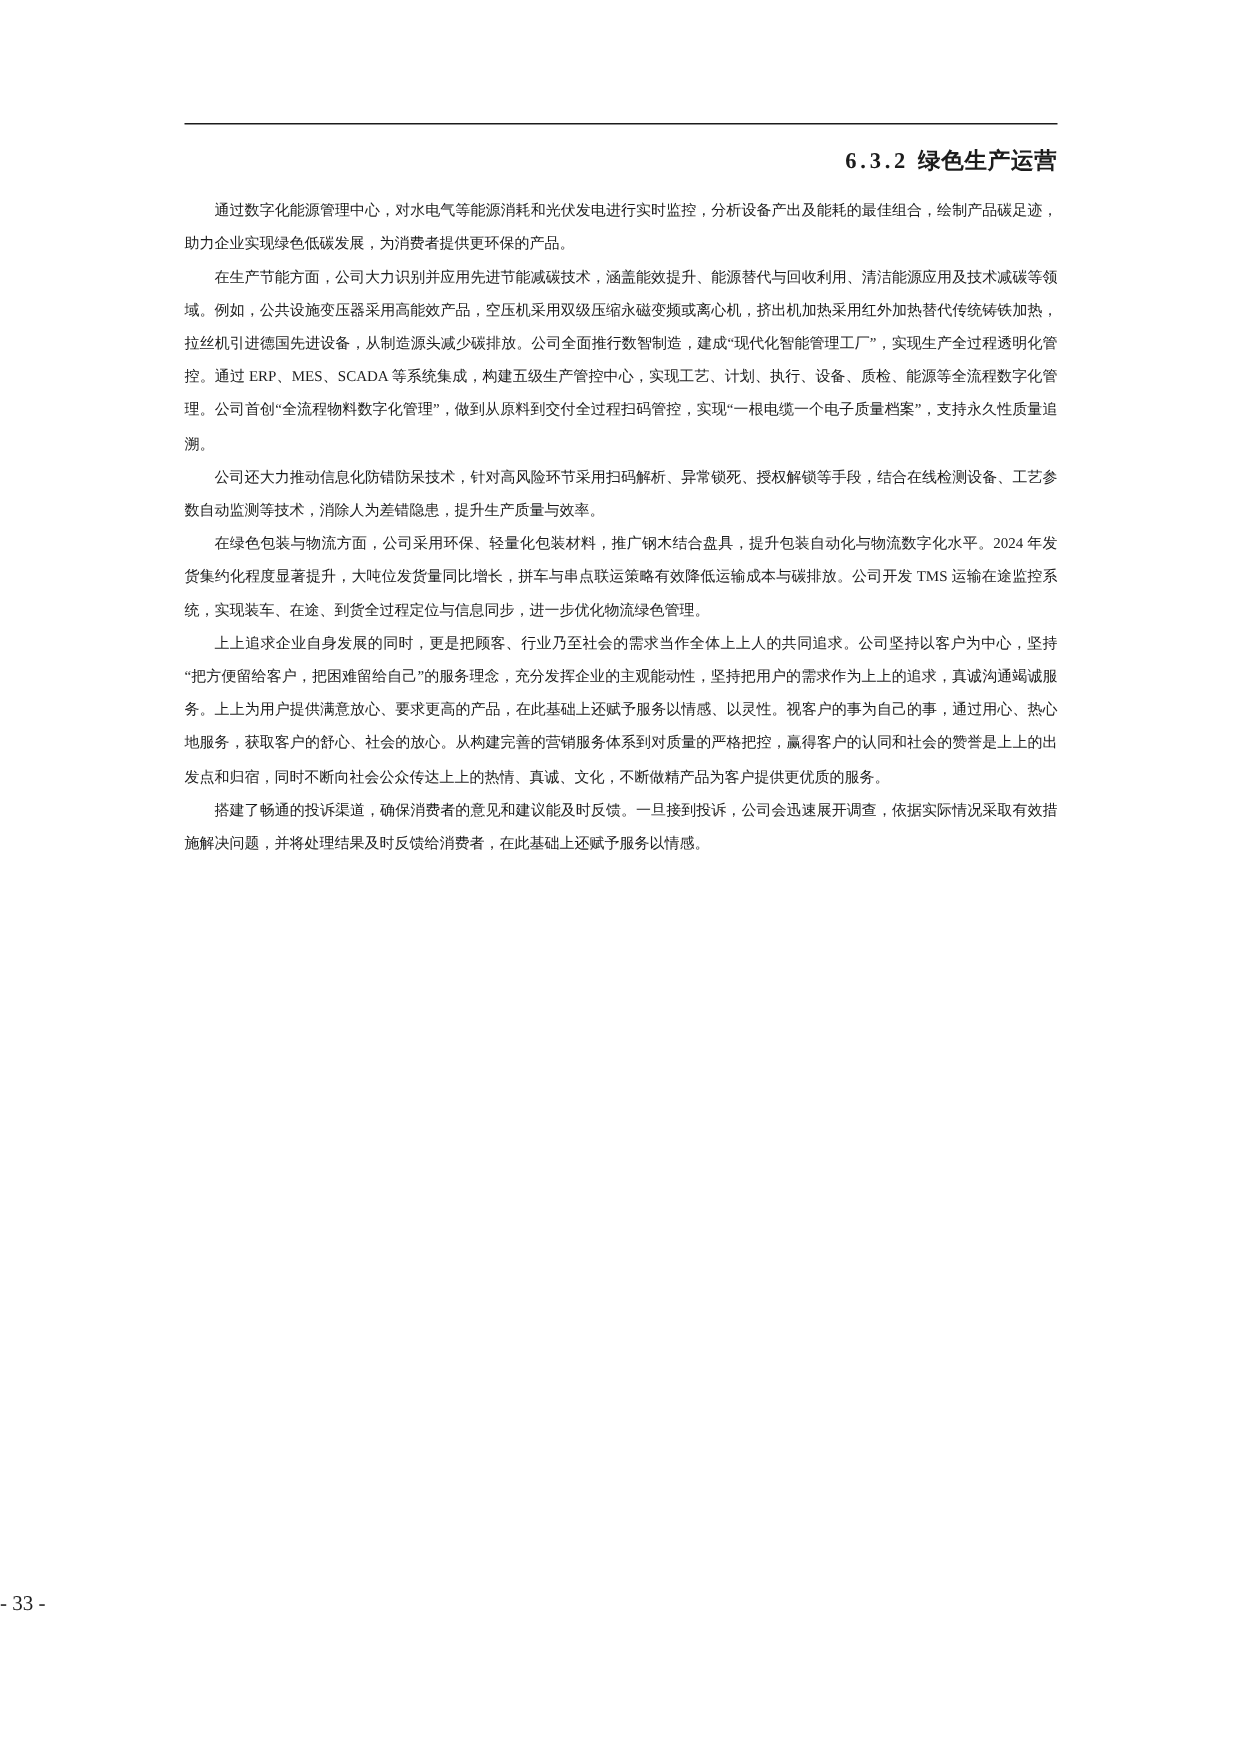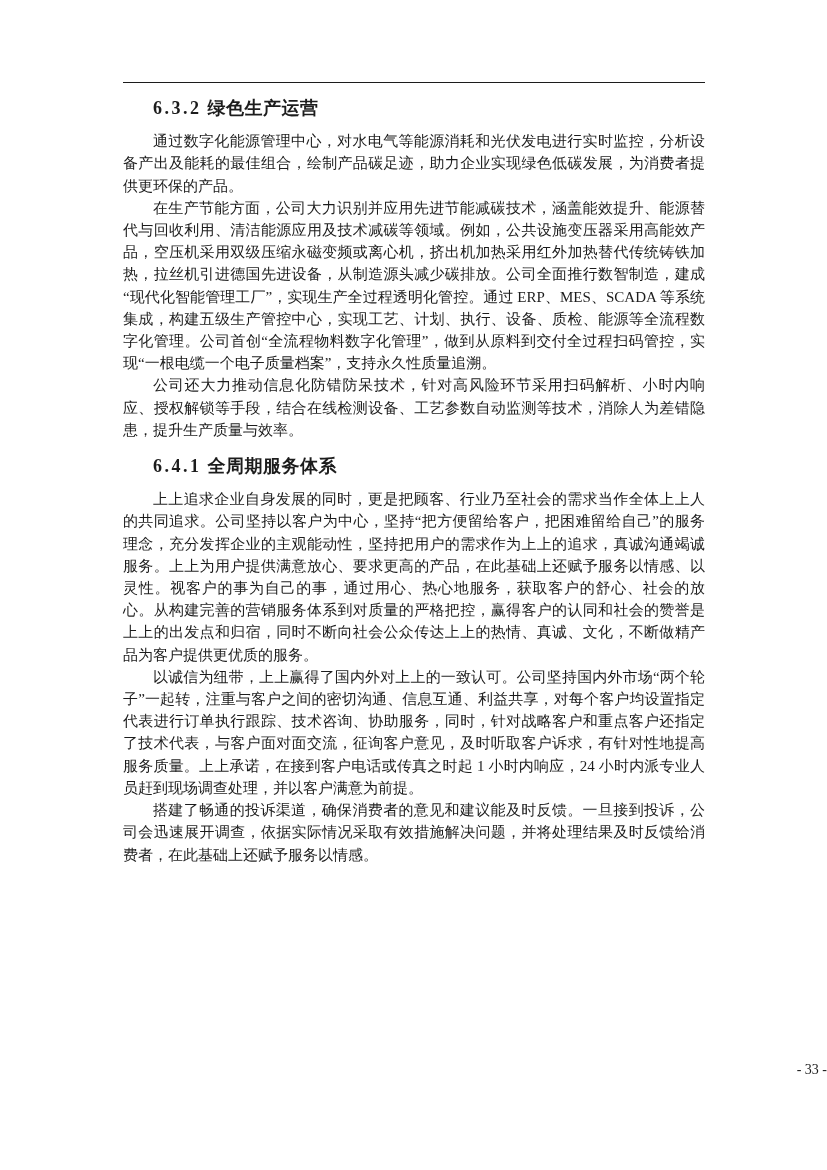--- a/index.html
+++ b/index.html
@@ -23,74 +23,74 @@
     width: 582px;
   }
   .header-rule {
     border-top: 1.5px solid #1c1c1c;
     height: 0;
     margin: 0;
   }
   .heading {
     font-family: "Liberation Sans", "DejaVu Sans", sans-serif;
     font-weight: bold;
-    font-size: 18px;
+    font-size: 15px;
     line-height: 22.2px;
     margin: 14px 0 11px 0;
     padding-left: 30px;
     letter-spacing: 0.5px;
+    text-align: right;
   }
   .h-num {
     letter-spacing: 2.5px;
     margin-right: 6px;
     font-family: "Liberation Serif", "DejaVu Serif", serif;
     font-weight: bold;
   }
   .body-para {
-    font-size: 15px;
+    font-size: 10px;
     line-height: 22.2px;
     text-align: justify;
     text-justify: inter-ideograph;
     text-indent: 2em;
     margin: 0;
   }
   .page-footer {
     position: absolute;
     left: 0;
     right: 0;
     top: 1062px;
-    text-align: right;
+    text-align: left;
     font-size: 14px;
     font-family: "Liberation Serif", "DejaVu Serif", serif;
     color: #1c1c1c;
   }
 </style>
 </head>
 <body>
 
 <div class="page">
   <div class="content">
 
     <div class="header-rule"></div>
 
     <h3 class="heading"><span class="h-num">6.3.2</span><span>绿色生产运营</span></h3>
 
     <p class="body-para">通过数字化能源管理中心，对水电气等能源消耗和光伏发电进行实时监控，分析设备产出及能耗的最佳组合，绘制产品碳足迹，助力企业实现绿色低碳发展，为消费者提供更环保的产品。</p>
 
     <p class="body-para">在生产节能方面，公司大力识别并应用先进节能减碳技术，涵盖能效提升、能源替代与回收利用、清洁能源应用及技术减碳等领域。例如，公共设施变压器采用高能效产品，空压机采用双级压缩永磁变频或离心机，挤出机加热采用红外加热替代传统铸铁加热，拉丝机引进德国先进设备，从制造源头减少碳排放。公司全面推行数智制造，建成“现代化智能管理工厂”，实现生产全过程透明化管控。通过 ERP、MES、SCADA 等系统集成，构建五级生产管控中心，实现工艺、计划、执行、设备、质检、能源等全流程数字化管理。公司首创“全流程物料数字化管理”，做到从原料到交付全过程扫码管控，实现“一根电缆一个电子质量档案”，支持永久性质量追溯。</p>
 
-    <p class="body-para">公司还大力推动信息化防错防呆技术，针对高风险环节采用扫码解析、小时内响应、授权解锁等手段，结合在线检测设备、工艺参数自动监测等技术，消除人为差错隐患，提升生产质量与效率。</p>
+    <p class="body-para">公司还大力推动信息化防错防呆技术，针对高风险环节采用扫码解析、异常锁死、授权解锁等手段，结合在线检测设备、工艺参数自动监测等技术，消除人为差错隐患，提升生产质量与效率。</p>
+
+    <p class="body-para">在绿色包装与物流方面，公司采用环保、轻量化包装材料，推广钢木结合盘具，提升包装自动化与物流数字化水平。2024 年发货集约化程度显著提升，大吨位发货量同比增长，拼车与串点联运策略有效降低运输成本与碳排放。公司开发 TMS 运输在途监控系统，实现装车、在途、到货全过程定位与信息同步，进一步优化物流绿色管理。</p>
 
 
 
-    <h3 class="heading"><span class="h-num">6.4.1</span><span>全周期服务体系</span></h3>
-
     <p class="body-para">上上追求企业自身发展的同时，更是把顾客、行业乃至社会的需求当作全体上上人的共同追求。公司坚持以客户为中心，坚持“把方便留给客户，把困难留给自己”的服务理念，充分发挥企业的主观能动性，坚持把用户的需求作为上上的追求，真诚沟通竭诚服务。上上为用户提供满意放心、要求更高的产品，在此基础上还赋予服务以情感、以灵性。视客户的事为自己的事，通过用心、热心地服务，获取客户的舒心、社会的放心。从构建完善的营销服务体系到对质量的严格把控，赢得客户的认同和社会的赞誉是上上的出发点和归宿，同时不断向社会公众传达上上的热情、真诚、文化，不断做精产品为客户提供更优质的服务。</p>
 
-    <p class="body-para">以诚信为纽带，上上赢得了国内外对上上的一致认可。公司坚持国内外市场“两个轮子”一起转，注重与客户之间的密切沟通、信息互通、利益共享，对每个客户均设置指定代表进行订单执行跟踪、技术咨询、协助服务，同时，针对战略客户和重点客户还指定了技术代表，与客户面对面交流，征询客户意见，及时听取客户诉求，有针对性地提高服务质量。上上承诺，在接到客户电话或传真之时起 1 小时内响应，24 小时内派专业人员赶到现场调查处理，并以客户满意为前提。</p>
 
 
     <p class="body-para">搭建了畅通的投诉渠道，确保消费者的意见和建议能及时反馈。一旦接到投诉，公司会迅速展开调查，依据实际情况采取有效措施解决问题，并将处理结果及时反馈给消费者，在此基础上还赋予服务以情感。</p>
 
   </div>
 
   <div class="page-footer">- 33 -</div>
 </div>
 
 </body></html>

